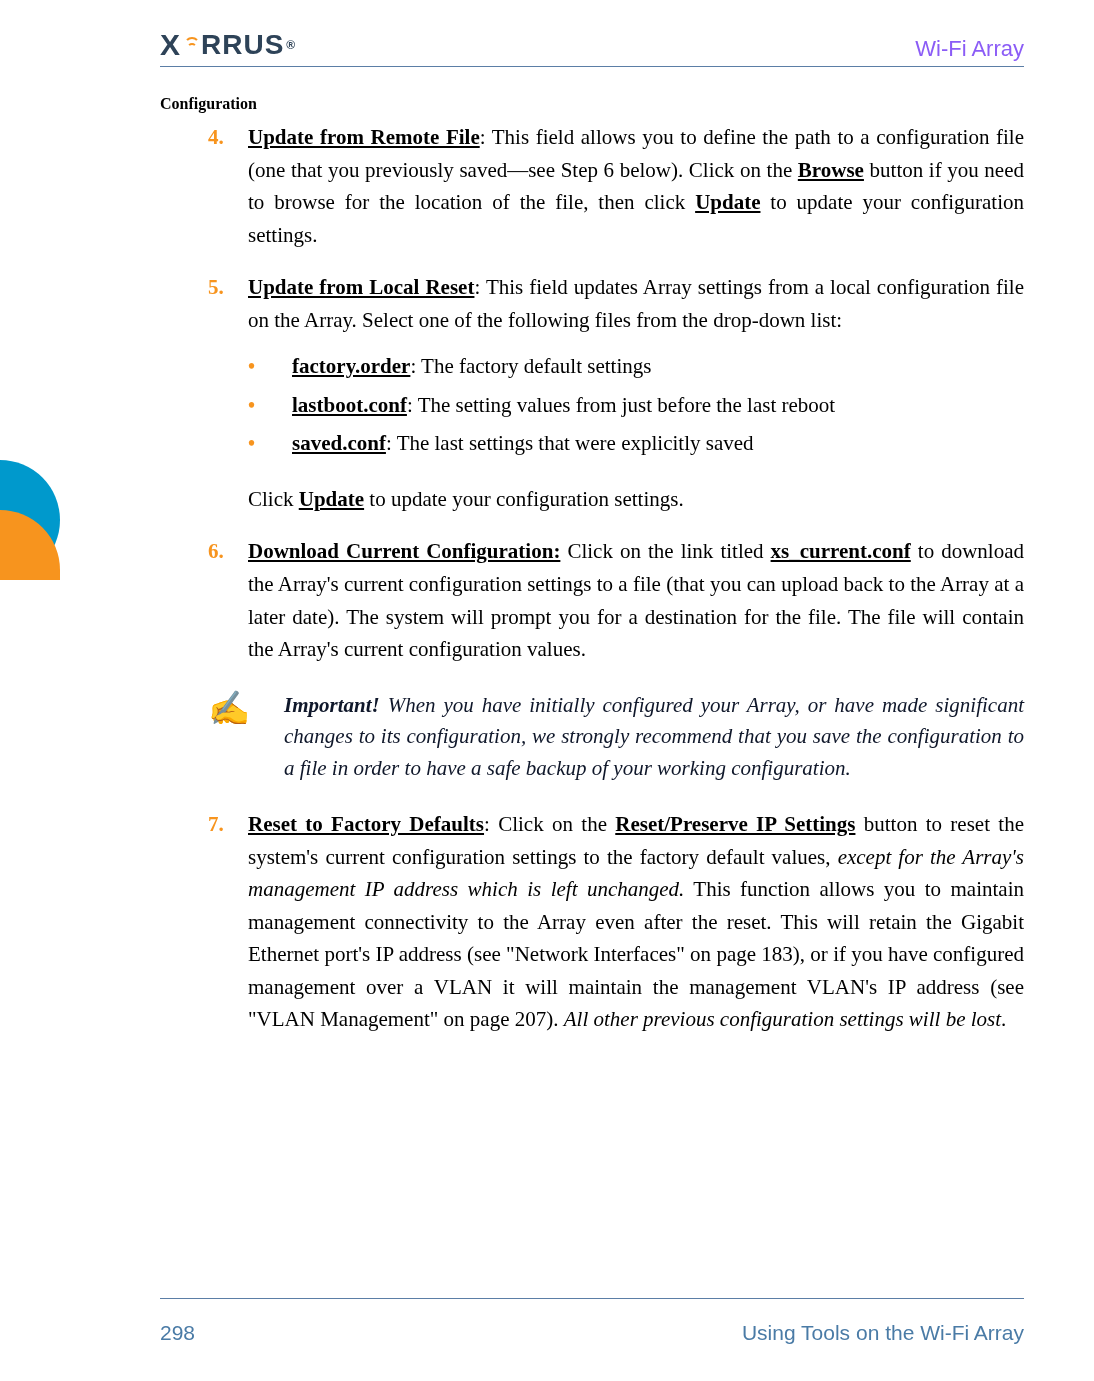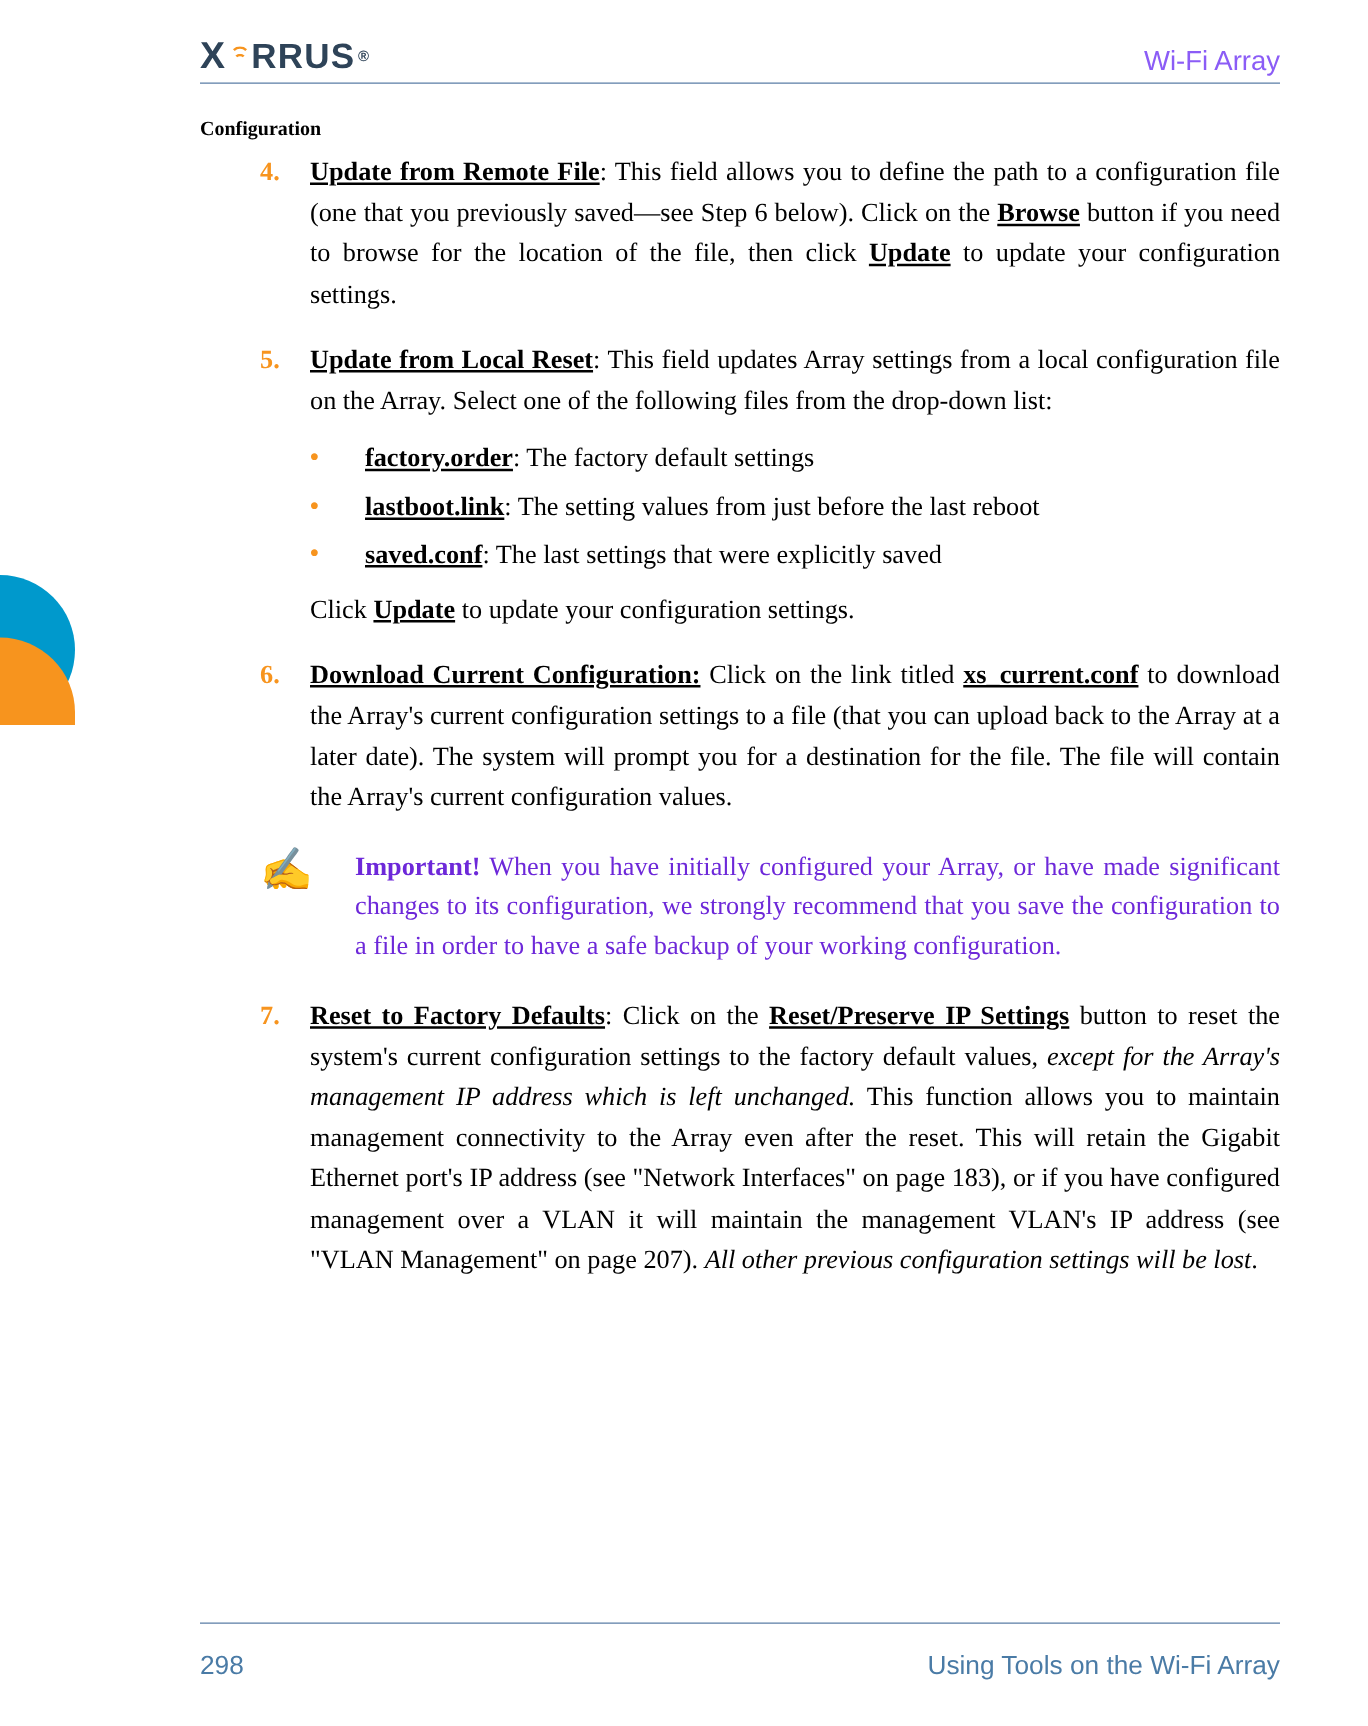--- a/index.html
+++ b/index.html
@@ -103,40 +103,41 @@
       color: #f7941e;
       font-weight: bold;
       min-width: 44px;
       flex-shrink: 0;
       font-size: 20px;
       line-height: 1.6;
     }
     .after-bullets {
       font-size: 21px;
       line-height: 1.55;
-      margin-top: 11px;
+      margin-top: 23px;
     }
     .note {
       display: flex;
       margin: 24px 0 24px 48px;
       font-size: 21px;
       line-height: 1.5;
       text-align: justify;
     }
     .note-icon {
       min-width: 76px;
       flex-shrink: 0;
       font-size: 34px;
       color: #333;
       line-height: 1;
       padding-top: 2px;
     }
     .note-body {
       flex: 1;
-      color: #6d28d9;
+      color: #0f172a;
+      font-style: italic;
     }
     .note-body .important {
       font-weight: bold;
     }
     .side-tab {
       position: absolute;
       left: 0;
       top: 460px;
       width: 60px;
       height: 120px;
@@ -206,21 +207,21 @@
     <div class="step-num">5.</div>
     <div class="step-body">
       <span class="bold">Update from Local Reset</span><span>: This field updates Array settings from a local configuration file on the Array. Select one of the following files from the drop-down list:</span>
       <div class="bullets">
         <div class="bullet-row">
           <div class="bullet-dot">•</div>
           <div><span class="bold">factory.order</span><span>: The factory default settings</span></div>
         </div>
         <div class="bullet-row">
           <div class="bullet-dot">•</div>
-          <div><span class="bold">lastboot.link</span><span>: The setting values from just before the last reboot</span></div>
+          <div><span class="bold">lastboot.conf</span><span>: The setting values from just before the last reboot</span></div>
         </div>
         <div class="bullet-row">
           <div class="bullet-dot">•</div>
           <div><span class="bold">saved.conf</span><span>: The last settings that were explicitly saved</span></div>
         </div>
       </div>
       <div class="after-bullets">
         <span>Click </span><span class="bold">Update</span><span> to update your configuration settings.</span>
       </div>
     </div>

